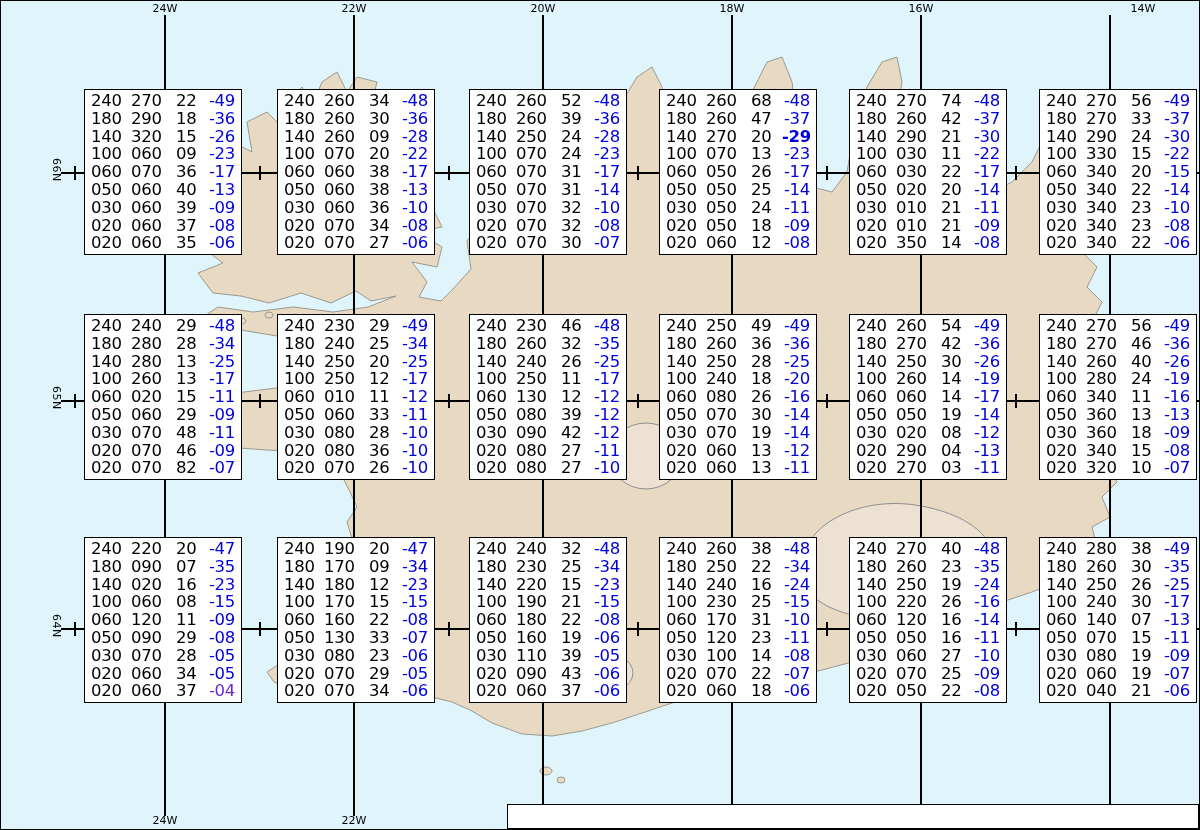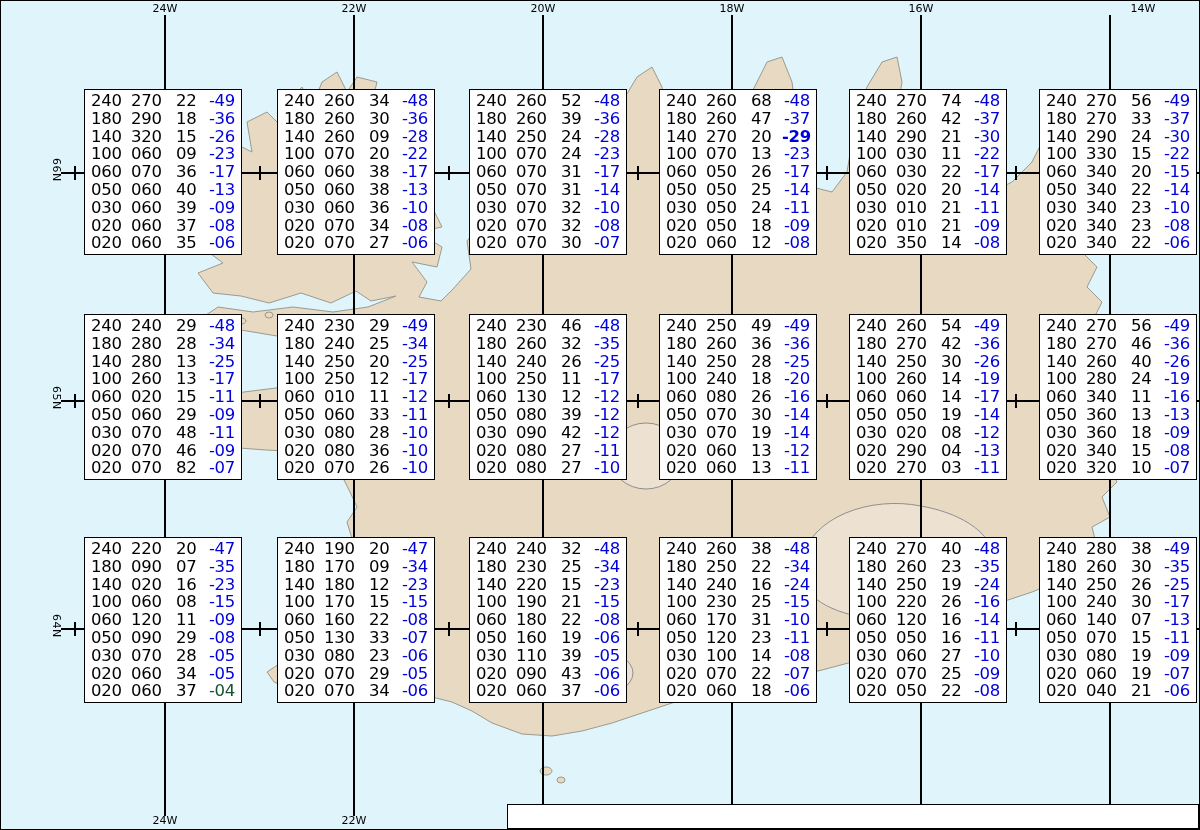--- a/index.html
+++ b/index.html
@@ -797,21 +797,21 @@
         <div class="spot-row">
           <span>020</span>
           <span>060</span>
           <span>34</span>
           <span class="t" style="color: rgb(0, 0, 220);">-05</span>
         </div>
         <div class="spot-row">
           <span>020</span>
           <span>060</span>
           <span>37</span>
-          <span class="t" style="color: #14532d;">-04</span>
+          <span class="t" style="color: #6d28d9;">-04</span>
         </div>
       </div>
       <div class="spot-box" style="left: 228px; top: 536px;">
         <div class="spot-row">
           <span>240</span>
           <span>190</span>
           <span>20</span>
           <span class="t" style="color: rgb(0, 0, 220);">-47</span>
         </div>
         <div class="spot-row">

